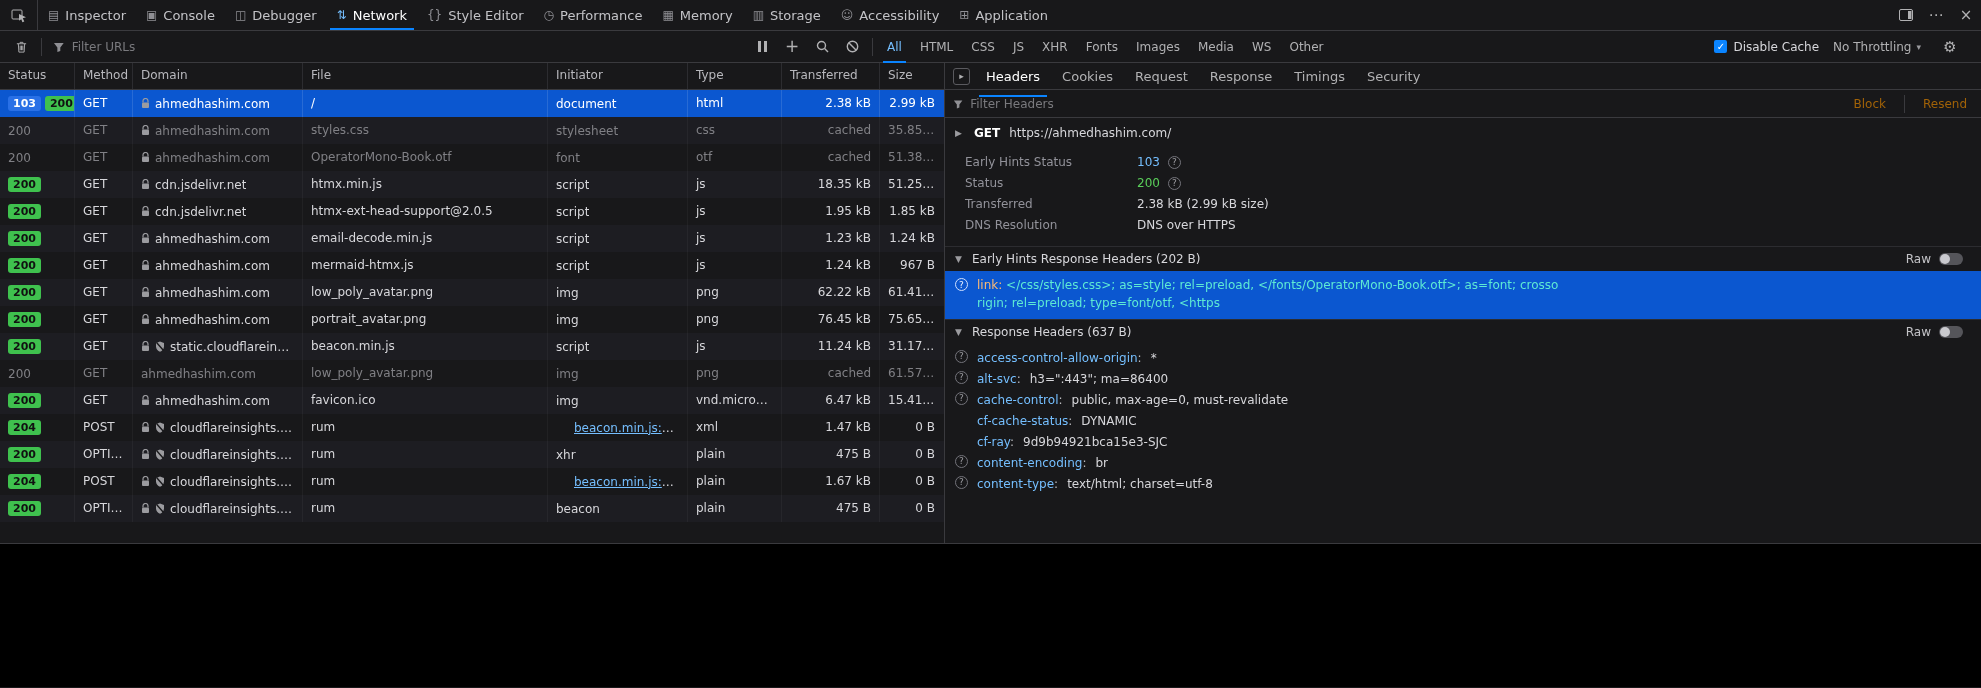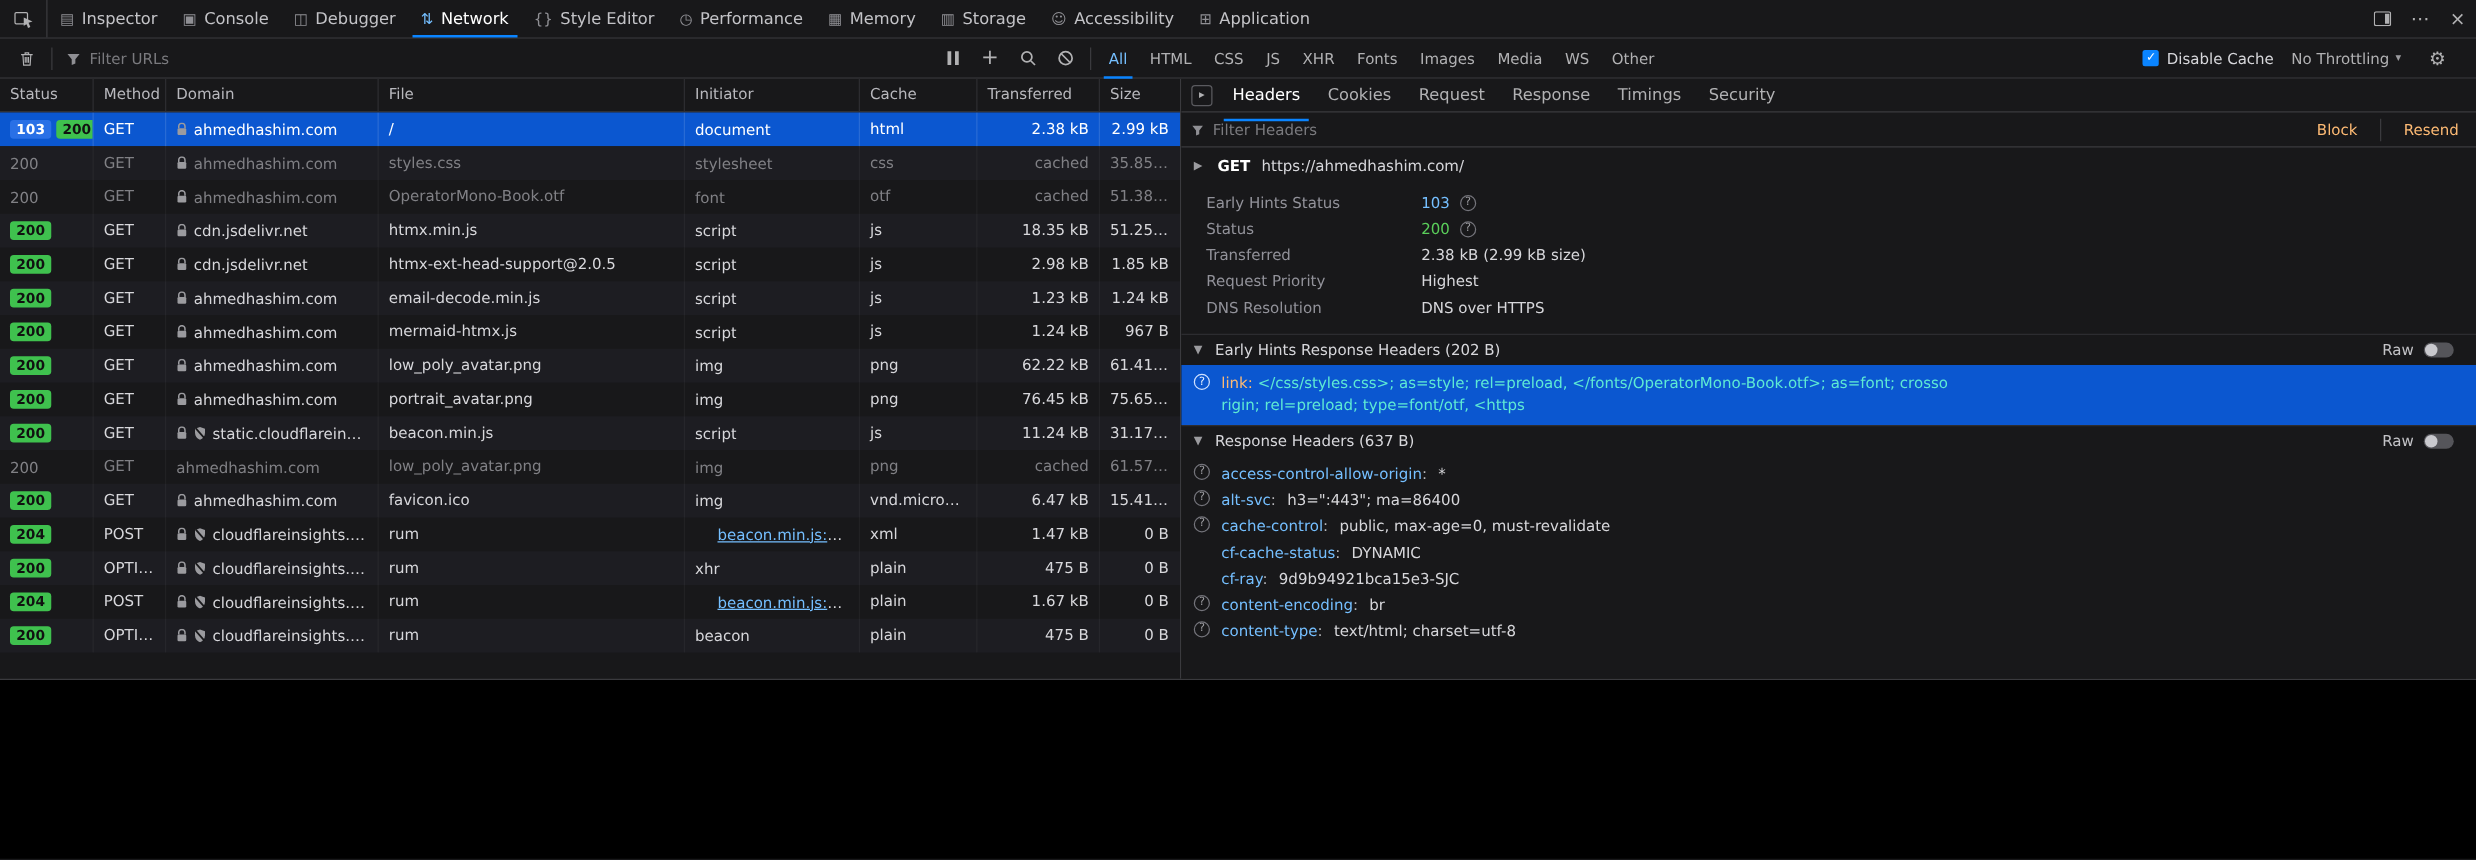--- a/index.html
+++ b/index.html
@@ -65,21 +65,21 @@
   .icon-lock, .icon-shield { display:flex; flex:0 0 auto; }
 
   
   .details { flex:1; display:flex; flex-direction:column; overflow:hidden; background:#18181a; }
   .dt-tabs { height:27px; flex:0 0 27px; display:flex; align-items:center; border-bottom:1px solid #3a3a3e; padding:0 6px; }
   .pane-icon { width:17px; height:17px; border:1px solid #5a5a5f; border-radius:3px; display:flex; align-items:center; justify-content:center; color:#b1b1b3; font-size:9px; margin:0 5px 0 2px; flex:0 0 auto; }
   .dt-tab { padding:0 11px; height:41px; display:flex; align-items:center; color:#b1b1b3; font-size:13px; position:relative; white-space:nowrap; }
   .dt-tab.active { color:#fff; }
   .dt-tab.active::after { content:""; position:absolute; left:4px; right:4px; bottom:0; height:2px; background:#0a84ff; }
   .hdr-filter { height:28px; flex:0 0 28px; display:flex; align-items:center; border-bottom:1px solid #3a3a3e; padding:0 8px; gap:7px; }
-  .hf-btn { color:#fdba74; padding:0 6px; white-space:nowrap; }
+  .hf-btn { color:#a16207; padding:0 6px; white-space:nowrap; }
   .url-row { height:30px; flex:0 0 30px; display:flex; align-items:center; gap:9px; padding:0 10px; }
   .twisty { color:#9b9b9f; font-size:9px; width:10px; flex:0 0 10px; }
   .url-method { font-weight:700; color:#fff; }
   .url-text { color:#d7d7db; }
 
   .summary { padding:4px 0 10px; }
   .summary-row { display:flex; align-items:center; padding:2px 0 2px 20px; line-height:17px; }
   .summary-label { width:172px; flex:0 0 172px; color:#92929a; }
   .summary-value { color:#d7d7db; display:flex; align-items:center; gap:8px; }
   .v.blue { color:#75bfff; }
@@ -285,21 +285,21 @@
           <div class="th">Status</div>
 
           <div class="th">Method</div>
 
           <div class="th">Domain</div>
 
           <div class="th">File</div>
 
           <div class="th">Initiator</div>
 
-          <div class="th">Cache</div>
+          <div class="th">Type</div>
 
           <div class="th">Transferred</div>
 
           <div class="th">Size</div>
         </div>
       <div class="rows">
 
           <div class="row grid-cols selected">
             <div class="cell c-status">
               <span class="badge badge-blue">103</span>
@@ -422,21 +422,21 @@
               </span>
 
               <span class="trunc">cdn.jsdelivr.net</span>
             </div>
             <div class="cell">htmx-ext-head-support@2.0.5</div>
             <div class="cell c-init">
               <span class="trunc">script</span>
 
             </div>
             <div class="cell">js</div>
-            <div class="cell num">2.98 kB</div>
+            <div class="cell num">1.95 kB</div>
             <div class="cell num">1.85 kB</div>
           </div>
 
           <div class="row grid-cols">
             <div class="cell c-status">
 
               <span class="badge badge-green">200</span>
 
             </div>
             <div class="cell">GET</div>
@@ -819,27 +819,20 @@
 
 
           <div class="summary-row">
             <span class="summary-label">Transferred</span>
             <span class="summary-value">
               <span class="v">2.38 kB (2.99 kB size)</span>
               <span class="help" style="visibility: hidden;"></span>
             </span>
           </div>
 
-          <div class="summary-row">
-            <span class="summary-label">Request Priority</span>
-            <span class="summary-value">
-              <span class="v">Highest</span>
-              <span class="help" style="visibility: hidden;"></span>
-            </span>
-          </div>
 
           <div class="summary-row">
             <span class="summary-label">DNS Resolution</span>
             <span class="summary-value">
               <span class="v">DNS over HTTPS</span>
               <span class="help" style="visibility: hidden;"></span>
             </span>
           </div>
         </div>
 

